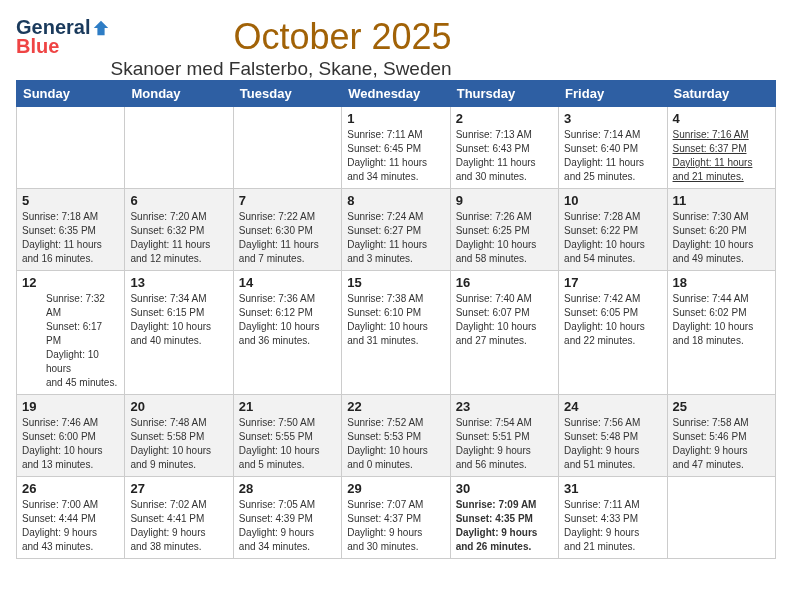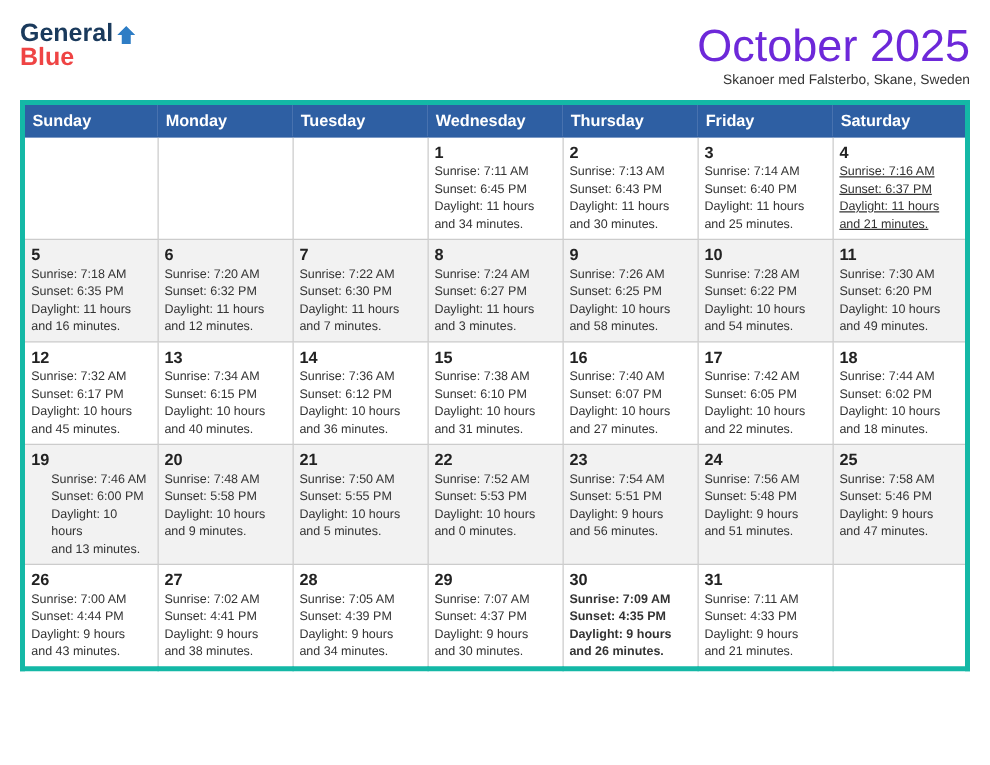--- a/index.html
+++ b/index.html
@@ -6,22 +6,22 @@
     body {
       font-family: Arial, sans-serif;
       background: #fff;
       width: 792px;
       min-height: 612px;
       padding: 16px;
     }
     .header {
       display: flex;
       align-items: flex-start;
-      justify-content: space-between;
-      margin-bottom: 10px;
+      justify-content: flex-start;
+      margin-bottom: 0;
     }
     .logo {
       display: flex;
       flex-direction: column;
       align-items: flex-start;
     }
     .logo-text {
       display: flex;
       align-items: center;
       font-size: 20px;
@@ -32,31 +32,31 @@
     .logo-icon {
       width: 18px;
       height: 18px;
       margin-left: 2px;
     }
     .title-block {
       text-align: right;
     }
     .month-title {
       font-size: 36px;
-      color: #6d28d9;
+      color: #a16207;
       font-weight: normal;
     }
     .location {
-      font-size: 11px;
+      font-size: 19px;
       color: #333;
     }
     .calendar {
       width: 100%;
       border-collapse: collapse;
-      border: 4px solid #14b8a6;
+      border: 1px solid #14b8a6;
     }
     .calendar th {
       background-color: #2e5fa3;
       color: #fff;
       font-size: 13px;
       padding: 5px 6px;
       text-align: left;
       border: 1px solid #2e5fa3;
     }
     .calendar td {
@@ -201,21 +201,21 @@
           <span class="day-num">11</span>
           <div class="day-info" style="white-space: pre-line;">Sunrise: 7:30 AM
 Sunset: 6:20 PM
 Daylight: 10 hours
 and 49 minutes.</div>
         </td>
       </tr>
       <tr class="row-white">
         <td>
           <span class="day-num">12</span>
-          <div class="day-info" style="white-space: pre-line;">Sunrise: 7:32 AM
+          <div class="day-info" style="white-space: pre-line; margin-left: 24px;">Sunrise: 7:32 AM
 Sunset: 6:17 PM
 Daylight: 10 hours
 and 45 minutes.</div>
         </td>
         <td>
           <span class="day-num">13</span>
           <div class="day-info" style="white-space: pre-line;">Sunrise: 7:34 AM
 Sunset: 6:15 PM
 Daylight: 10 hours
 and 40 minutes.</div>
@@ -252,21 +252,21 @@
           <span class="day-num">18</span>
           <div class="day-info" style="white-space: pre-line;">Sunrise: 7:44 AM
 Sunset: 6:02 PM
 Daylight: 10 hours
 and 18 minutes.</div>
         </td>
       </tr>
       <tr class="row-shaded">
         <td>
           <span class="day-num">19</span>
-          <div class="day-info" style="white-space: pre-line; margin-left: 16px;">Sunrise: 7:46 AM
+          <div class="day-info" style="white-space: pre-line;">Sunrise: 7:46 AM
 Sunset: 6:00 PM
 Daylight: 10 hours
 and 13 minutes.</div>
         </td>
         <td>
           <span class="day-num">20</span>
           <div class="day-info" style="white-space: pre-line;">Sunrise: 7:48 AM
 Sunset: 5:58 PM
 Daylight: 10 hours
 and 9 minutes.</div>

